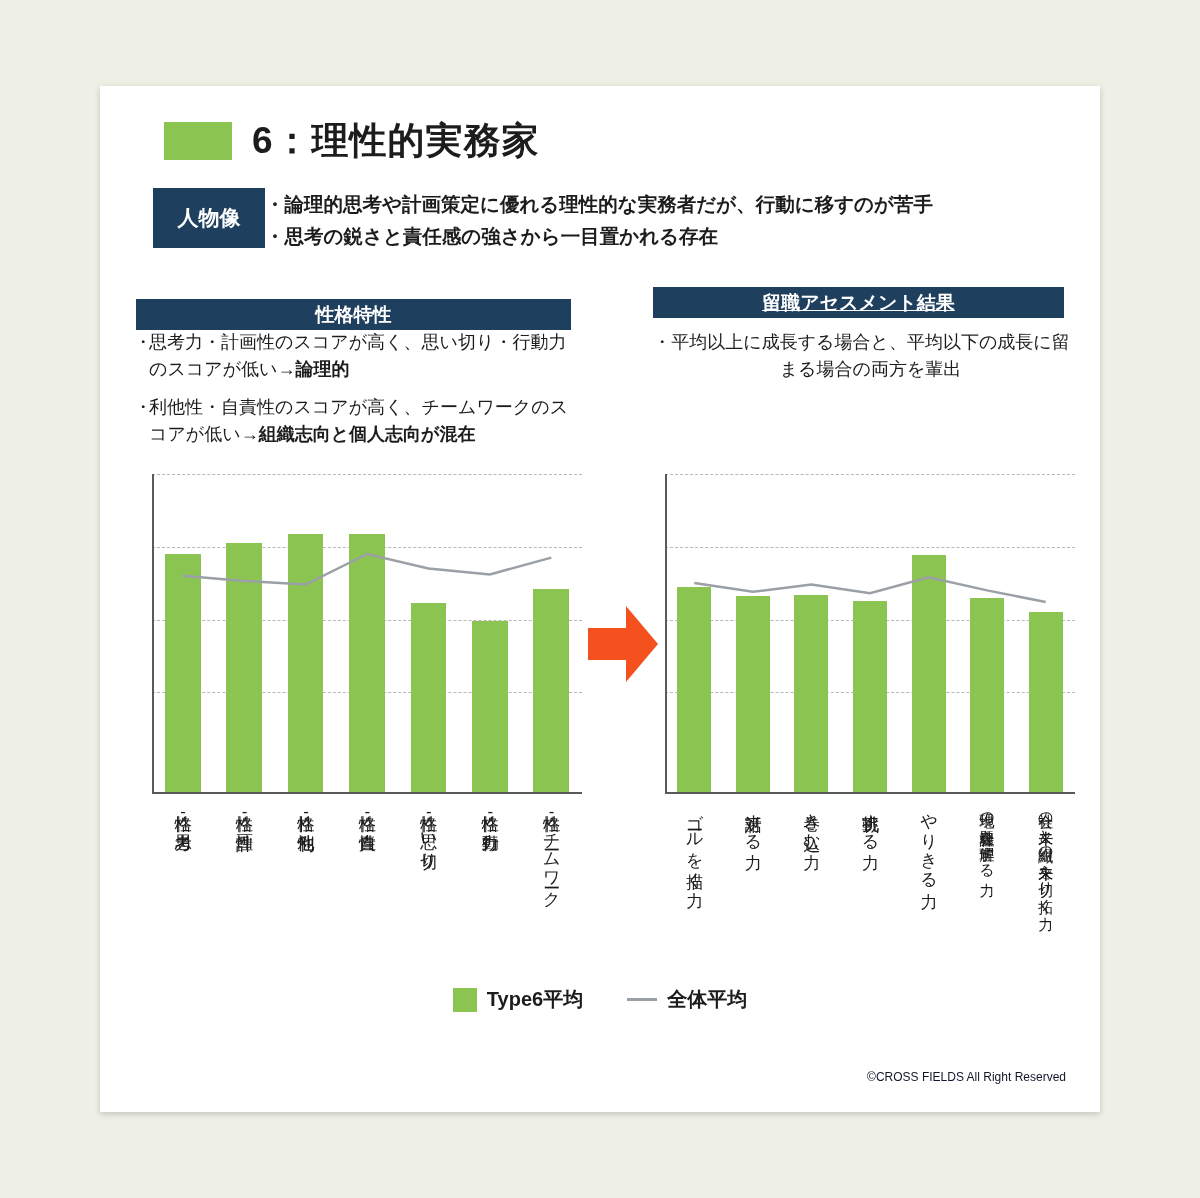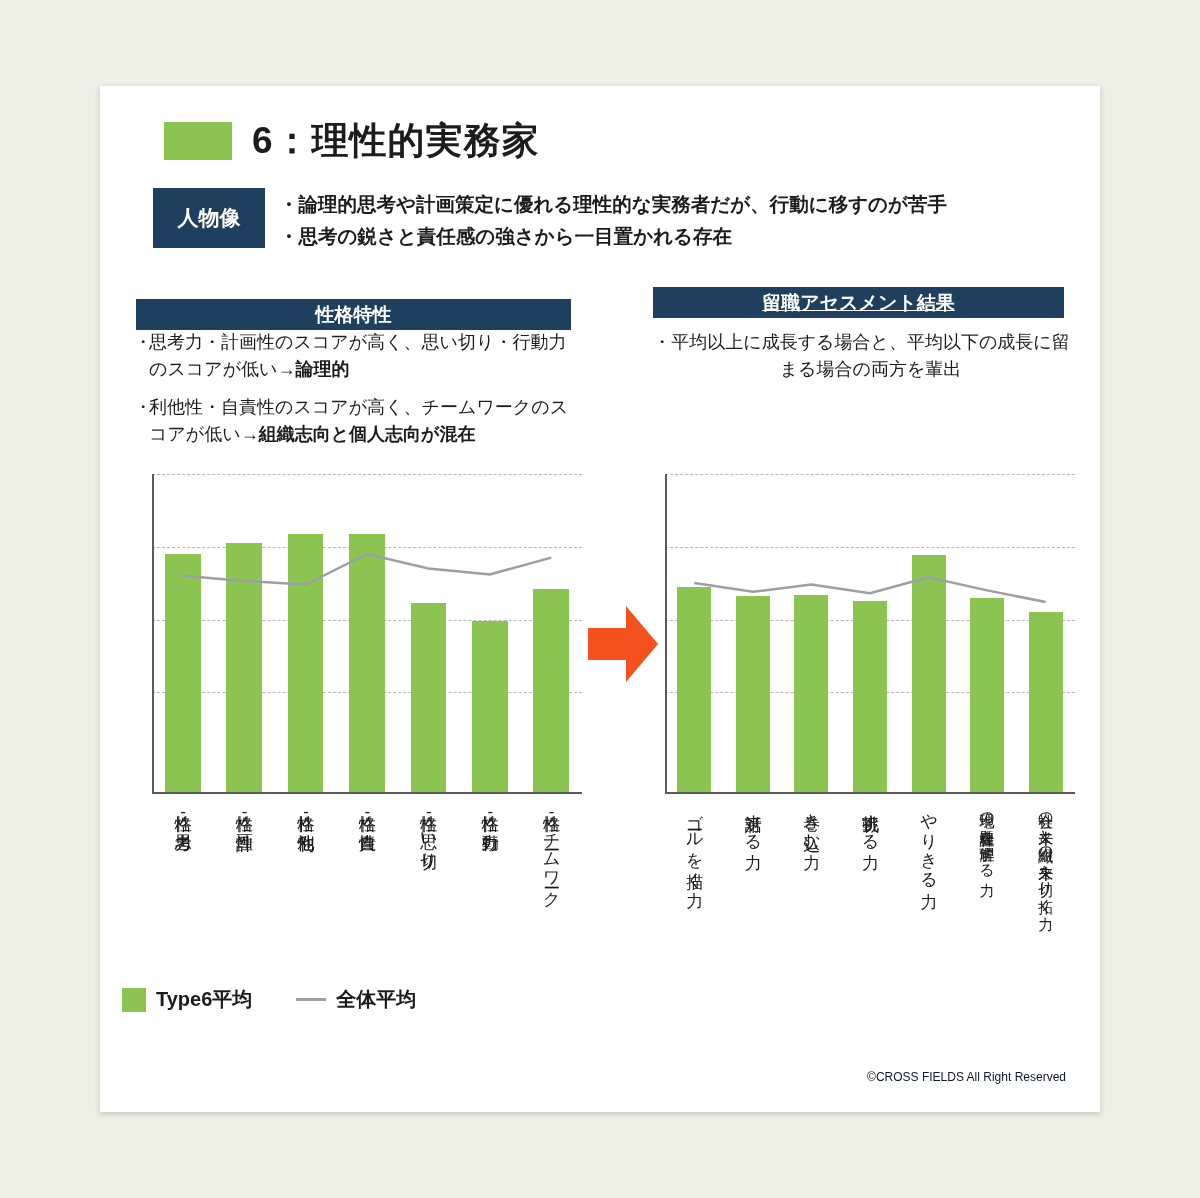--- a/index.html
+++ b/index.html
@@ -59,21 +59,20 @@
     background: #1f3f5e;
     color: #ffffff;
     font-size: 21px;
     font-weight: bold;
     display: flex;
     align-items: center;
     justify-content: center;
     flex: none;
   }
   .persona-lines {
-    margin-left: 14px;
     padding-top: 1px;
   }
   .persona-lines div {
     font-size: 19.5px;
     font-weight: bold;
     color: #1c1c1c;
     line-height: 1.62;
     white-space: nowrap;
   }
   
@@ -199,21 +198,21 @@
     width: 70px;
     height: 76px;
   }
   
   .legend {
     position: absolute;
     left: 0;
     top: 900px;
     width: 1000px;
     display: flex;
-    justify-content: flex-start;
+    justify-content: center;
     align-items: center;
   }
   .legend-item {
     display: flex;
     align-items: center;
     margin: 0 22px;
     font-size: 20px;
     font-weight: bold;
     color: #1c1c1c;
   }

